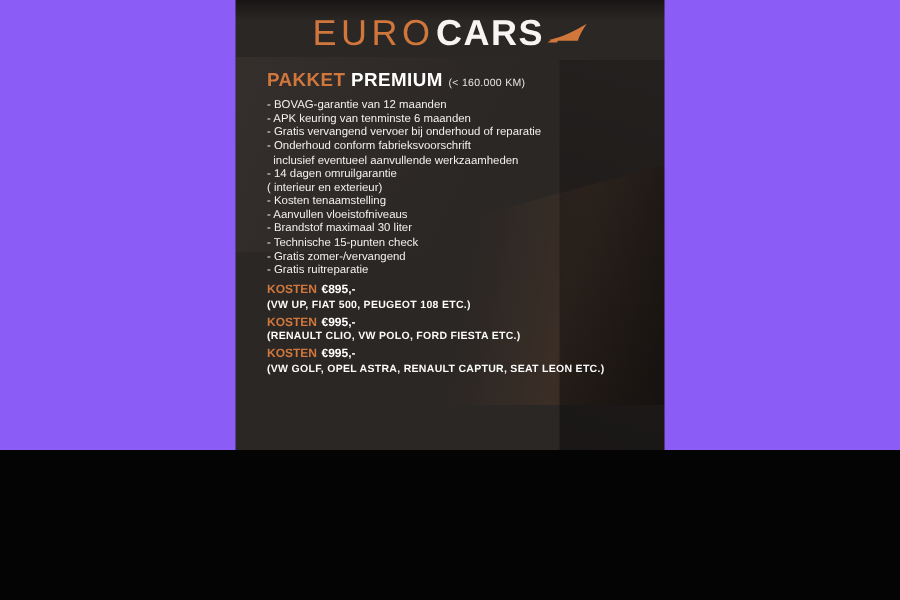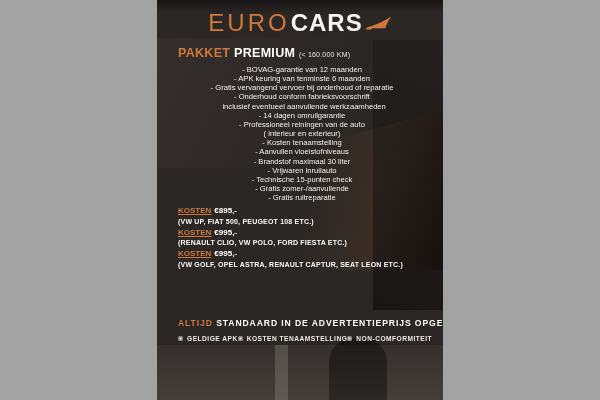--- a/index.html
+++ b/index.html
@@ -1,17 +1,17 @@
 <!DOCTYPE html>
 <html><head>
 <meta charset="utf-8">
 <style>
   html,body{margin:0;padding:0;background:#040404;}
   .stage{
-    position:relative;width:600px;height:400px;background:#a3a3a3;overflow:hidden;
+    position:relative;width:600px;height:300px;background:#8b5cf6;overflow:hidden;
     font-family:"Liberation Sans",sans-serif;
   }
   .flyer{
     position:absolute;left:157px;top:0;width:286px;height:400px;
     background:#2b2725;overflow:hidden;
   }
   
   .ph{position:absolute;pointer-events:none;}
   .ph-topshade{top:0;left:0;width:100%;height:14px;
     background:linear-gradient(180deg,rgba(0,0,0,.45),rgba(0,0,0,0));}
@@ -32,27 +32,27 @@
   .logo{position:absolute;top:9px;left:0;width:100%;text-align:center;white-space:nowrap;}
   .logo-euro{color:#d1773c;font-size:24px;font-weight:400;letter-spacing:3px;}
   .logo-cars{color:#f6f5f3;font-size:24px;font-weight:800;letter-spacing:1px;margin-left:1px;}
   .logo-swoosh{display:inline-block;width:27px;height:15px;vertical-align:baseline;margin-left:2px;}
 
   
   .content{position:absolute;left:21px;top:46px;width:248px;}
   .pkg-title{font-size:12.5px;font-weight:bold;color:#ffffff;letter-spacing:.3px;white-space:nowrap;}
   .accent{color:#d1773c;}
   .pkg-note{font-size:7px;font-weight:normal;color:#e6e6e4;letter-spacing:.2px;}
-  ul.features{list-style:none;margin:5px 0 0 0;padding:0;text-align:center;}
+  ul.features{list-style:none;margin:5px 0 0 0;padding:0;}
   ul.features li{font-size:7.6px;line-height:9.15px;color:#f2f1ef;white-space:pre;}
 
   .pricing{margin-top:4px;}
   .price-block{margin-bottom:1px;}
   .price-line{font-size:8px;font-weight:bold;line-height:10.5px;white-space:nowrap;}
-  .price-label{color:#d1773c;margin-right:3px;text-decoration:underline;}
+  .price-label{color:#d1773c;margin-right:3px;}
   .price-value{color:#ffffff;}
   .price-cars{font-size:7px;font-weight:bold;color:#fbfbfa;line-height:10px;letter-spacing:.2px;white-space:nowrap;}
 
   
   .footer{position:absolute;left:21px;top:318px;width:246px;}
   .footer-heading{font-size:8.6px;font-weight:bold;color:#ffffff;letter-spacing:.9px;white-space:nowrap;}
   .footer-items{display:flex;justify-content:space-between;margin-top:7px;}
   .footer-item{display:flex;align-items:center;gap:4px;font-size:6.6px;font-weight:bold;
     color:#eceae8;letter-spacing:.5px;white-space:nowrap;}
   .dot{width:5px;height:5px;border-radius:50%;background:#dcdbd8;
@@ -86,28 +86,26 @@
         <span class="pkg-note">(&lt; 160.000 KM)</span>
       </div>
 
       <ul class="features">
         <li>- BOVAG-garantie van 12 maanden</li>
         <li>- APK keuring van tenminste 6 maanden</li>
         <li>- Gratis vervangend vervoer bij onderhoud of reparatie</li>
         <li>- Onderhoud conform fabrieksvoorschrift</li>
         <li>  inclusief eventueel aanvullende werkzaamheden</li>
         <li>- 14 dagen omruilgarantie</li>
-        <li>- Professioneel reiningen van de auto</li>
         <li>( interieur en exterieur)</li>
         <li>- Kosten tenaamstelling</li>
         <li>- Aanvullen vloeistofniveaus</li>
         <li>- Brandstof maximaal 30 liter</li>
-        <li>- Vrijwaren inruilauto</li>
         <li>- Technische 15-punten check</li>
-        <li>- Gratis zomer-/aanvullende</li>
+        <li>- Gratis zomer-/vervangend</li>
         <li>- Gratis ruitreparatie</li>
       </ul>
 
       <div class="pricing">
         <div class="price-block">
           <div class="price-line">
             <span class="price-label">KOSTEN</span><span class="price-value">€895,-</span>
           </div>
           <div class="price-cars">(VW UP, FIAT 500, PEUGEOT 108 ETC.)</div>
         </div>

